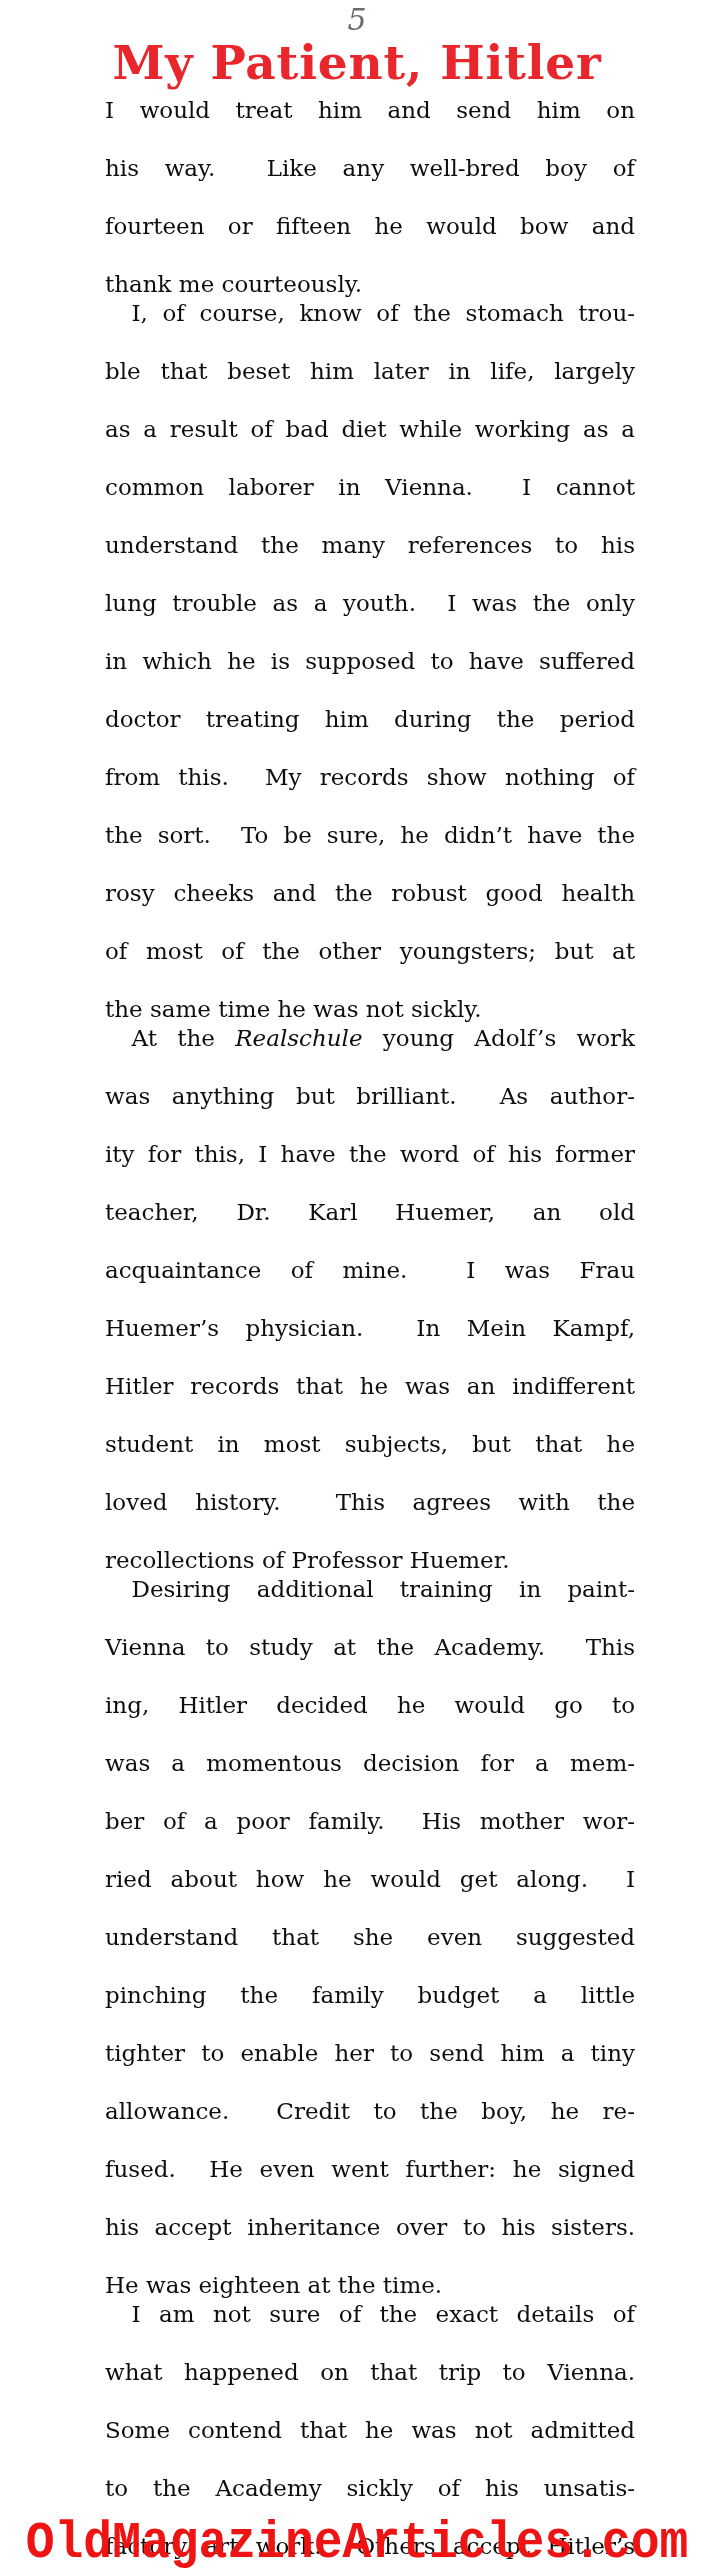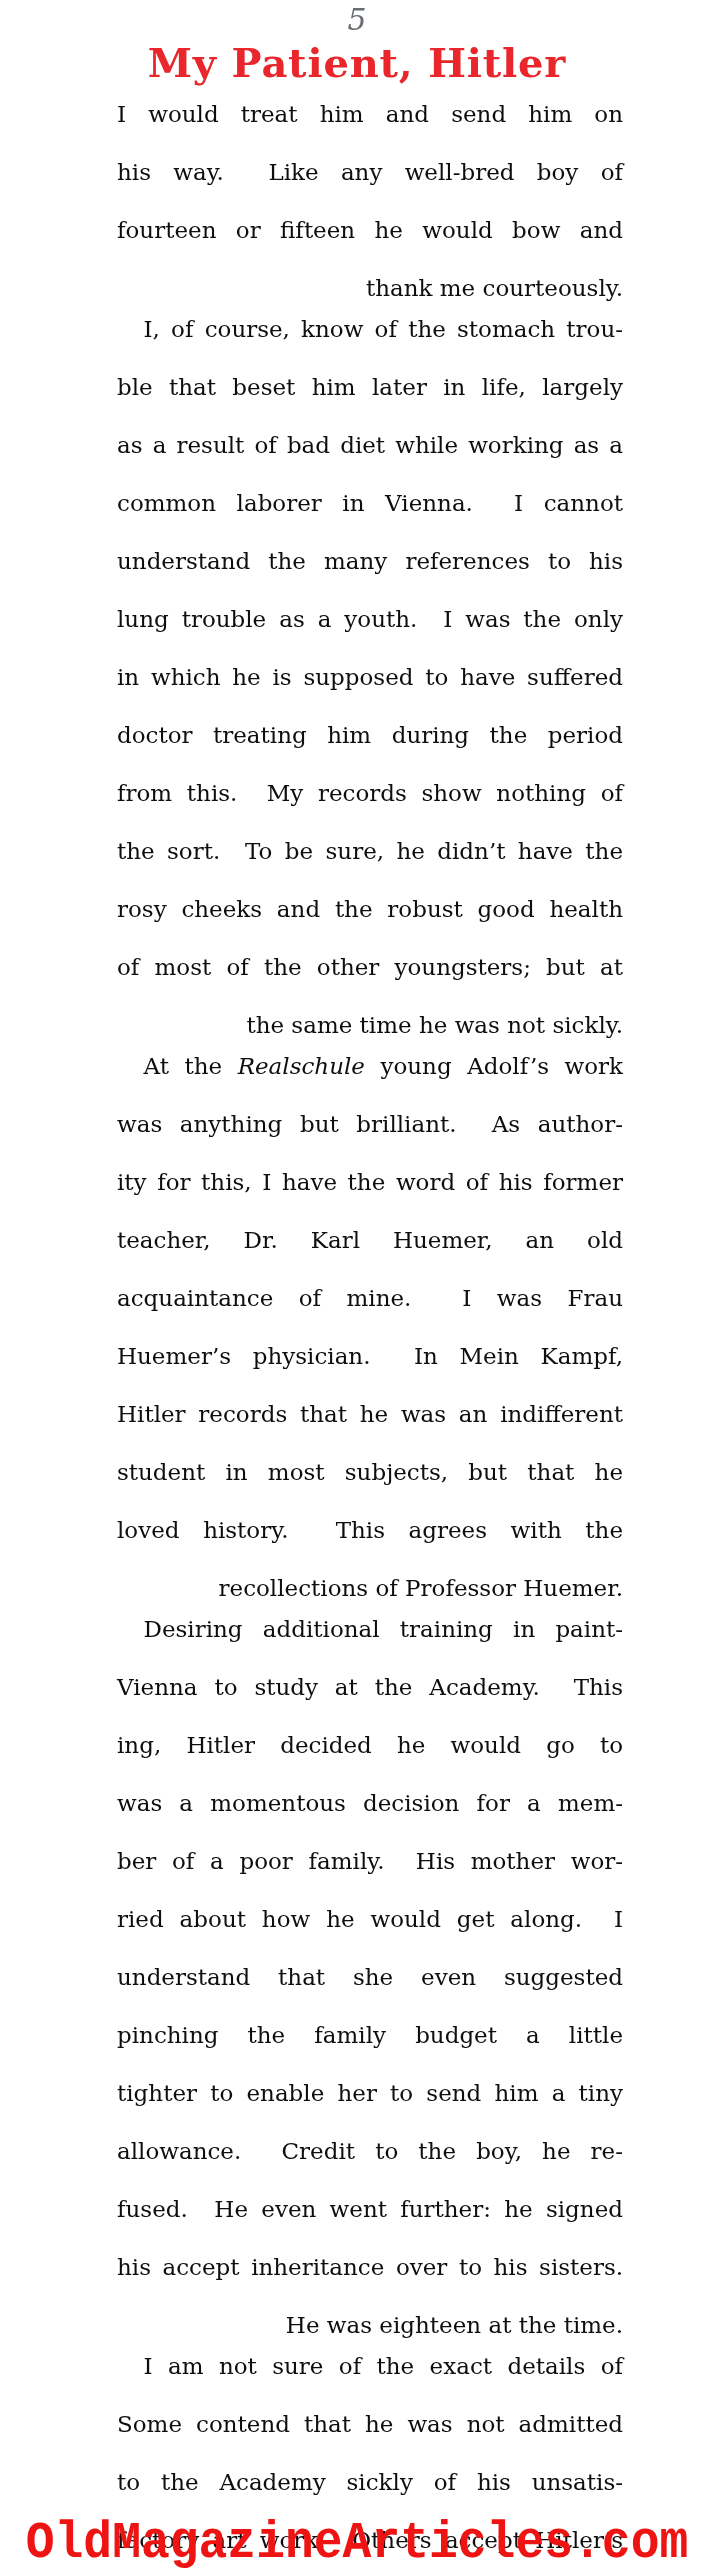--- a/index.html
+++ b/index.html
@@ -16,34 +16,34 @@
     text-align: center;
     font-style: italic;
     color: #686d73;
     font-size: 30px;
     line-height: 35px;
     padding-top: 1.6px;
   }
   .title {
     text-align: center;
     font-weight: bold;
-    font-size: 40px;
+    font-size: 47px;
     line-height: 51px;
     letter-spacing: 0.8px;
     font-family: "DejaVu Serif", serif;
   }
   .article {
     margin-left: 105px;
     width: 530px;
     margin-top: 8px;
     font-size: 23px;
     line-height: 29px;
   }
-  .para { margin: 12px; }
-  .line { text-align: right; }
+  .para { margin: 0; }
+  .line { text-align: left; }
   .line.j { text-align: justify; }
   .line.j::after { content: ""; display: inline-block; width: 100%; height: 0; }
   .line.ind { text-indent: 26.5px; }
   .watermark {
     position: absolute;
     left: 0;
     right: 0;
     top: 2516px;
     text-align: center;
     font-family: "Liberation Mono", "DejaVu Sans Mono", monospace;
@@ -107,20 +107,21 @@
         <div class="line j">understand that she even suggested</div>
         <div class="line j">pinching the family budget a little</div>
         <div class="line j">tighter to enable her to send him a tiny</div>
         <div class="line j">allowance. &nbsp;Credit to the boy, he re-</div>
         <div class="line j">fused. &nbsp;He even went further: he signed</div>
         <div class="line j">his accept inheritance over to his sisters.</div>
         <div class="line">He was eighteen at the time.</div>
       </div>
       <div class="para">
         <div class="line j ind">I am not sure of the exact details of</div>
+        <div class="line j">what happened on that trip to Vienna.</div>
         <div class="line j">Some contend that he was not admitted</div>
         <div class="line j">to the Academy sickly of his unsatis-</div>
         <div class="line j">factory art work. &nbsp;Others accept Hitler’s</div>
       </div>
     </div>
 
   <div class="watermark" style="color: rgb(238, 20, 19);">OldMagazineArticles.com</div>
 </div>
 
 

